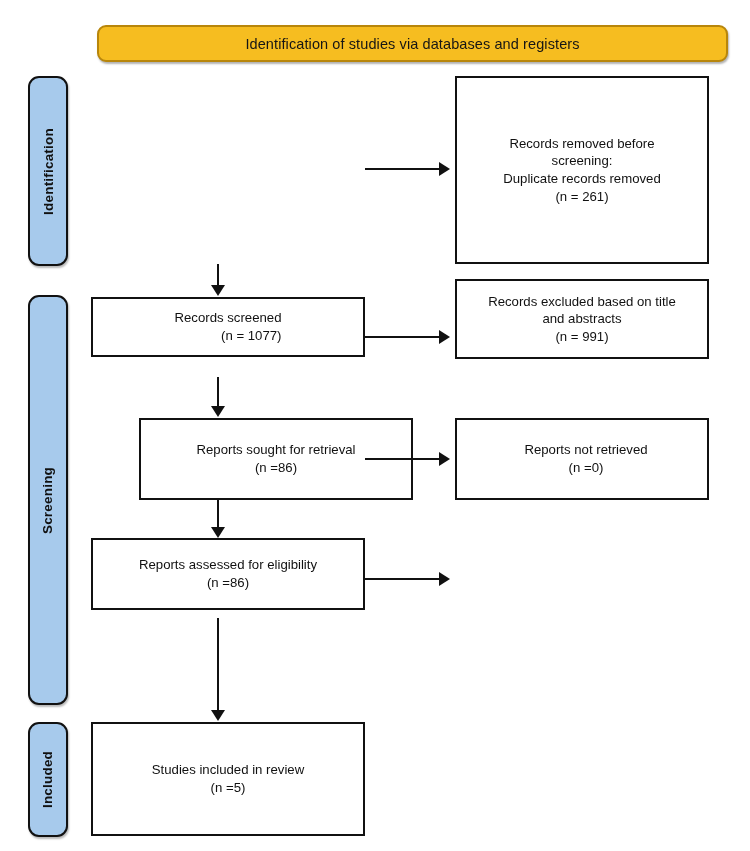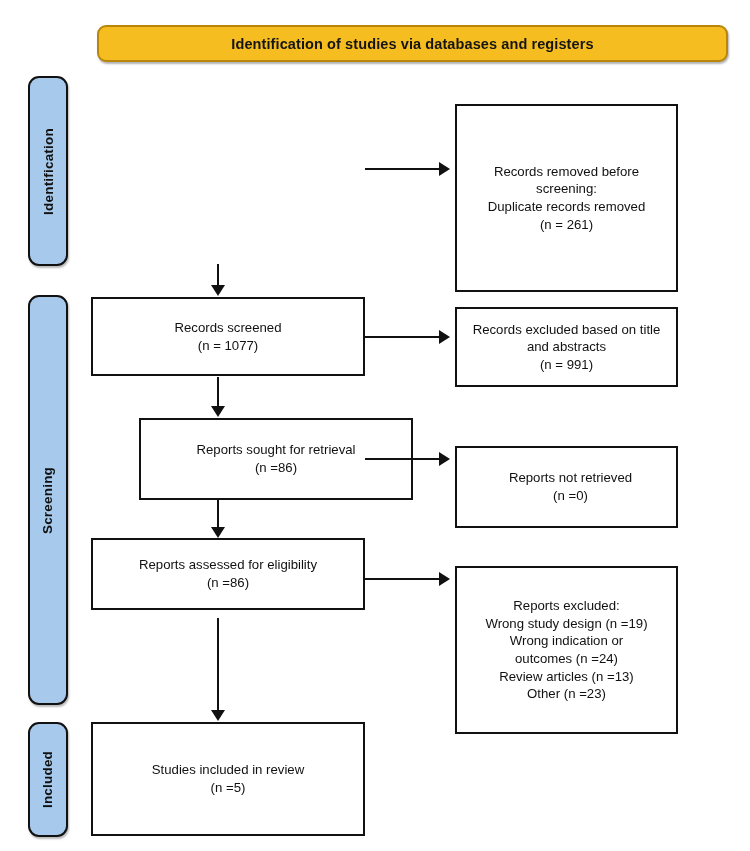--- a/index.html
+++ b/index.html
@@ -32,21 +32,21 @@
     border: 2px solid #B8860B;
     border-radius: 9px;
     box-sizing: border-box;
     display: flex;
     align-items: center;
     justify-content: center;
     box-shadow: 1px 2px 2px rgba(0,0,0,0.30);
   }
   .banner-text {
     font-size: 14.5px;
-    font-weight: bold;
+    font-weight: normal;
     color: #151515;
     letter-spacing: 0.1px;
     white-space: nowrap;
   }
 
   
   .stage {
     position: absolute;
     left: 28px;
     width: 40px;
@@ -85,25 +85,25 @@
   }
   .fbox-text {
     font-size: 13.2px;
     line-height: 1.33;
     color: #111111;
     white-space: pre-line;
   }
 
   
   .col-left  { left: 91px;  width: 274px; }
-  .col-right { left: 455px; width: 223px; margin-top: 28px; }
+  .col-right { left: 455px; width: 254px; }
 
   #box-identified      { top: 76px;  height: 188px; }
   #box-duplicates      { top: 76px;  height: 188px; }
-  #box-screened        { top: 297px; height: 79px;  }
+  #box-screened        { top: 297px; height: 60px; text-align: right;  }
   #box-excluded-title  { top: 279px; height: 80px;  }
   #box-sought          { top: 418px; height: 82px; margin-left: 48px;  }
   #box-not-retrieved   { top: 418px; height: 82px; padding-left: 16px;  }
   #box-assessed        { top: 538px; height: 72px;  }
   #box-reports-excl    { top: 538px; height: 168px; }
   #box-included        { top: 722px; height: 114px; }
 
   
   .vline {
     position: absolute;
@@ -189,28 +189,20 @@
   </div>
   <div class="hline" style="top:458px;"></div>
   <div class="harrow" style="top:452px;"></div>
   <div class="vline" style="top:500px; height:28px;"></div>
   <div class="varrow" style="top:527px;"></div>
 
   <div class="fbox col-left" id="box-assessed">
     <span class="fbox-text">Reports assessed for eligibility
 (n =86)</span>
   </div>
-  <div class="fbox col-right" id="box-reports-excl">
-    <span class="fbox-text">Reports excluded:
-Wrong study design (n =19)
-Wrong indication or
-outcomes (n =24)
-Review articles (n =13)
-Other (n =23)</span>
-  </div>
   <div class="hline" style="top:578px;"></div>
   <div class="harrow" style="top:572px;"></div>
   <div class="vline" style="top:618px; height:93px;"></div>
   <div class="varrow" style="top:710px;"></div>
 
   <div class="fbox col-left" id="box-included">
     <span class="fbox-text">Studies included in review
 (n =5)</span>
   </div>
 

